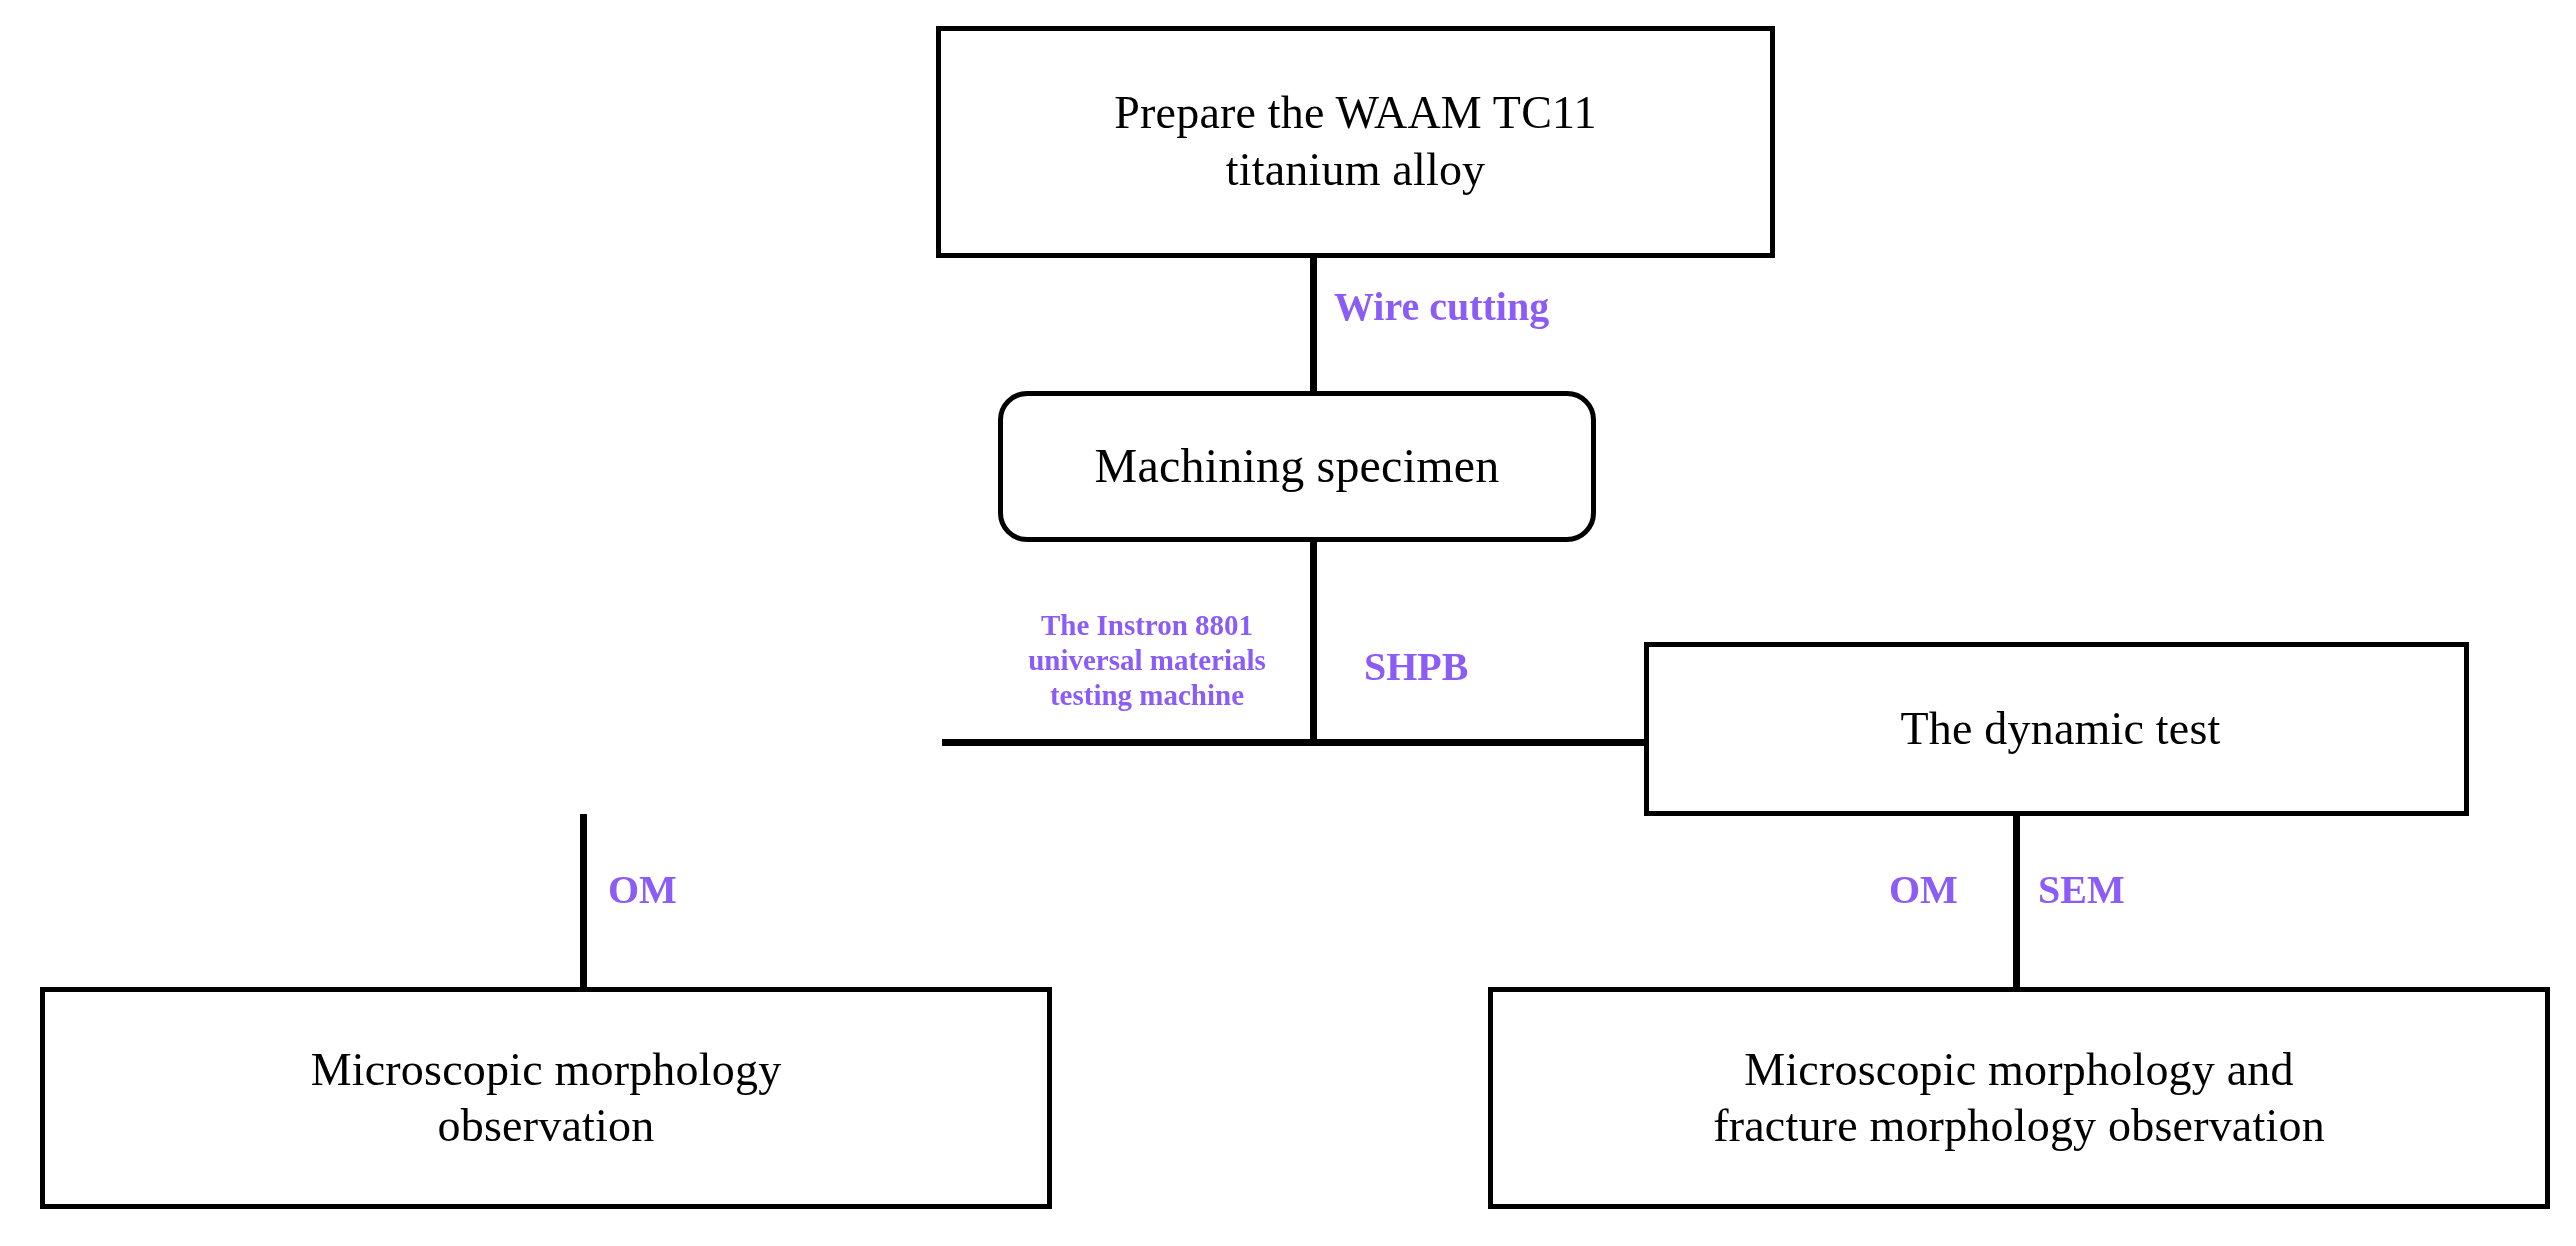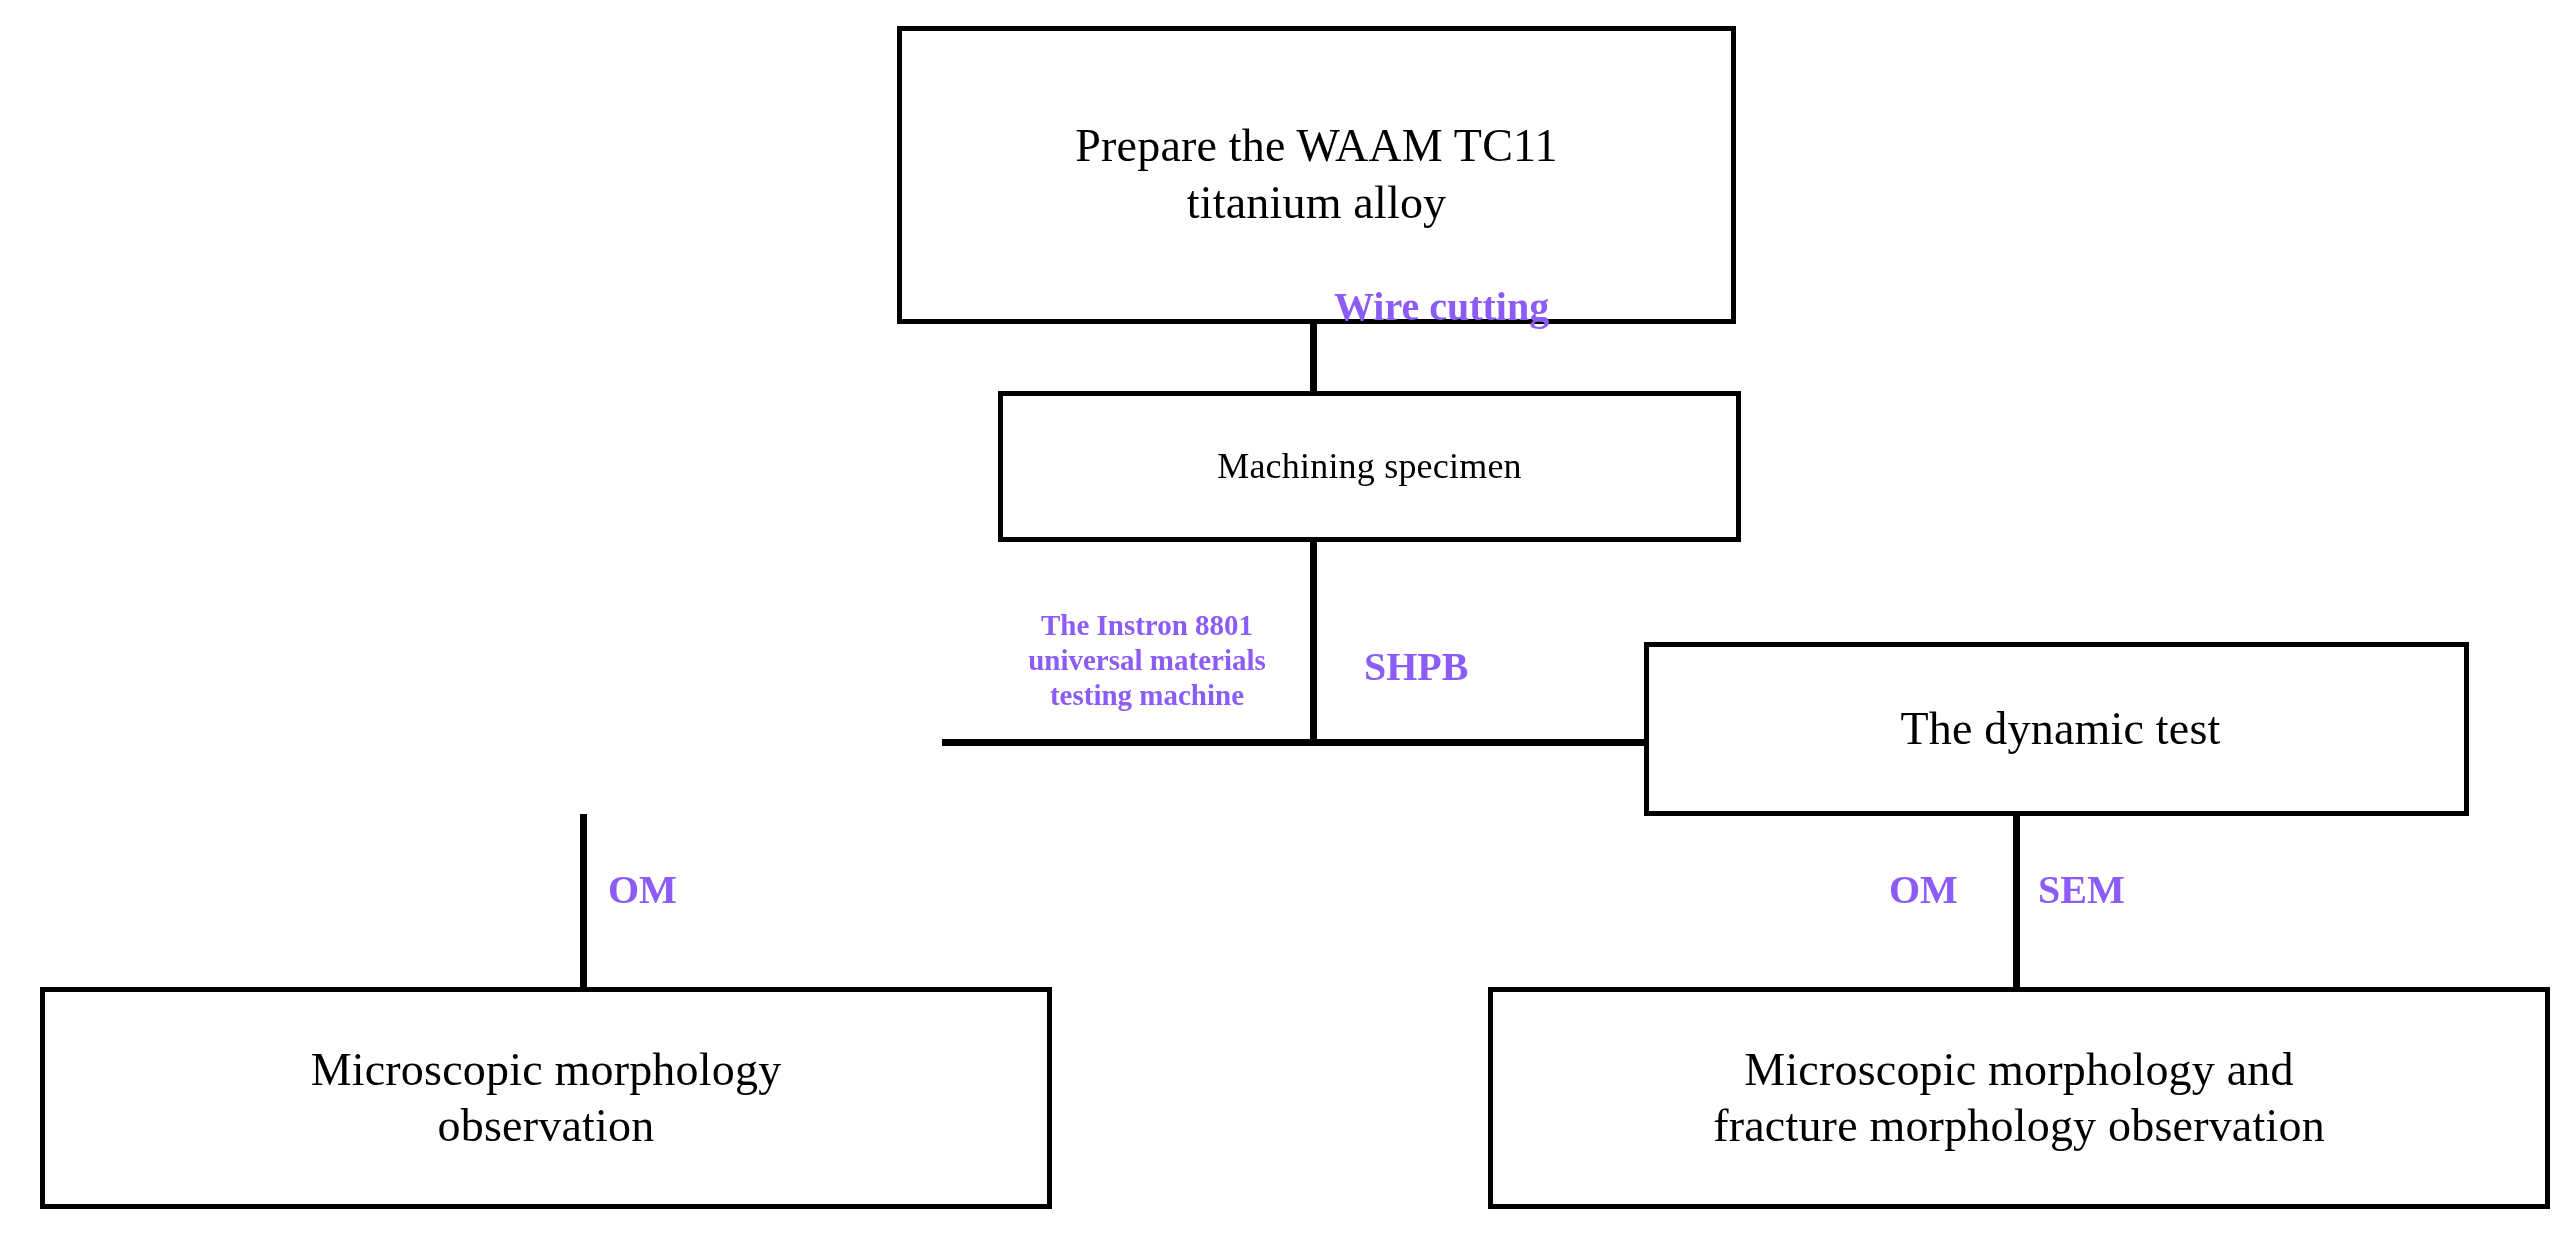--- a/index.html
+++ b/index.html
@@ -27,22 +27,22 @@
     justify-content: center;
     text-align: center;
     color: #000000;
     font-family: "Liberation Serif", "DejaVu Serif", serif;
     font-weight: 400;
     line-height: 1.22;
     letter-spacing: 0.2px;
     white-space: pre-line;
   }
 
-  #node-prepare   { left: 897px; top: 25.6px;   width: 839px; height: 298px; font-size: 46px; }
-  #node-machining { left: 998px; top: 391px;  width: 743px;  height: 151px; font-size: 36px; }
+  #node-prepare   { left: 936px; top: 25.6px;   width: 839px; height: 232px; font-size: 46px; }
+  #node-machining { left: 998px; top: 391px;  width: 598px;  height: 151px; font-size: 48px; border-radius: 29px; }
   #node-quasi     { left: 211px;  top: 642px;  width: 736px;  height: 174px; font-size: 46px; }
   #node-dynamic   { left: 1644px; top: 642px;  width: 825px; height: 174px; font-size: 46px; padding-left: 8px; }
   #node-obs-left  { left: 40px;   top: 987px; width: 1012px; height: 222px; font-size: 46px; }
   #node-obs-right { left: 1488px; top: 987px; width: 1062px; height: 222px; font-size: 46px; }
 
   
   .conn {
     position: absolute;
     background: #000000;
   }

